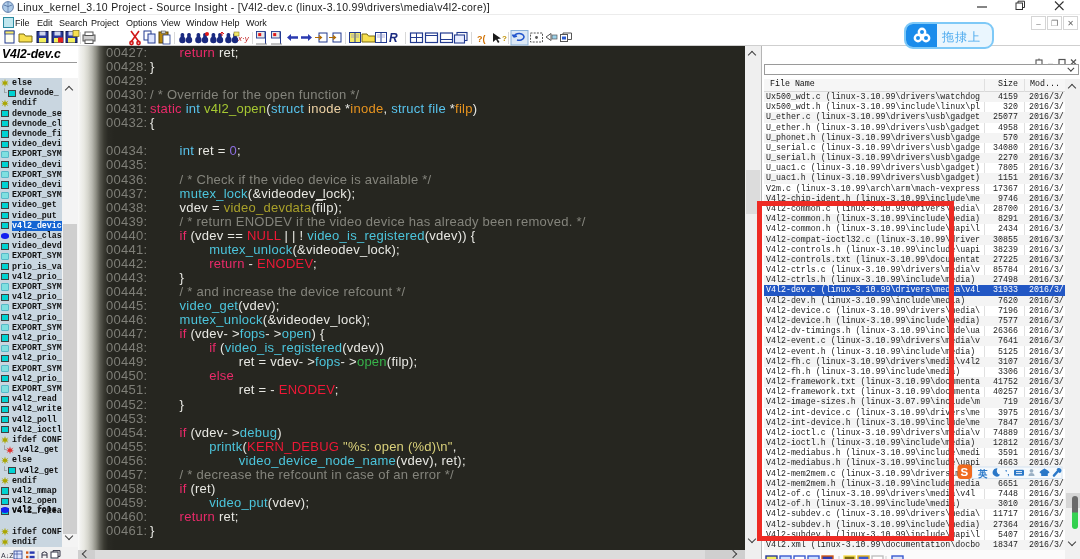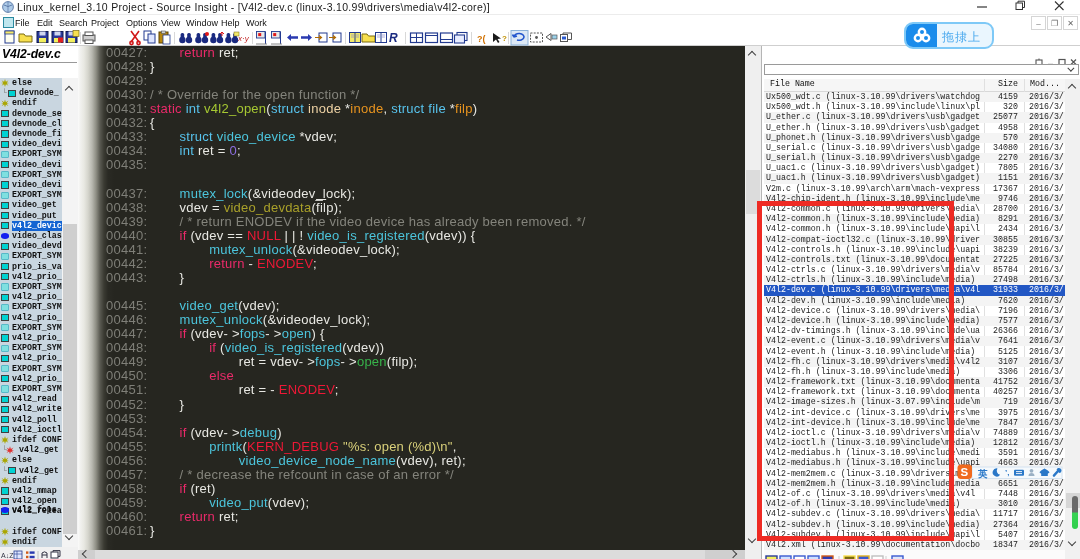--- a/index.html
+++ b/index.html
@@ -481,30 +481,31 @@
       </svg></div>
 </div>
 <div id="editor" class="abs">
 <div id="edgrad" class="abs"></div>
 <div class="cl" style="top:0.00px"><span class="num">00427:</span><span style="padding-left:29.6px"><span class="k">return</span> ret;</span></div>
 <div class="cl" style="top:14.06px"><span class="num">00428:</span><span style="padding-left:0.0px">}</span></div>
 <div class="cl" style="top:28.12px"><span class="num">00429:</span><span style="padding-left:0.0px"></span></div>
 <div class="cl" style="top:42.18px"><span class="num">00430:</span><span style="padding-left:0.0px"><span class="c">/ * Override for the open function */</span></span></div>
 <div class="cl" style="top:56.24px"><span class="num">00431:</span><span style="padding-left:0.0px"><span class="k">static</span> <span class="t">int</span> <span class="y">v4l2_open</span>(<span class="t">struct</span> <span class="w">inode</span> *<span class="p">inode</span>, <span class="t">struct</span> <span class="t">file</span> *<span class="p">filp</span>)</span></div>
 <div class="cl" style="top:70.30px"><span class="num">00432:</span><span style="padding-left:0.0px">{</span></div>
-<div class="cl" style="top:84.36px"><span class="num">00433:</span><span style="padding-left:29.6px"><span class="t">struct</span> <span class="f">video_device</span> *vdev;</span></div>
 <div class="cl" style="top:98.42px"><span class="num">00434:</span><span style="padding-left:29.6px"><span class="t">int</span> ret = <span class="v">0</span>;</span></div>
 <div class="cl" style="top:112.48px"><span class="num">00435:</span><span style="padding-left:0.0px"></span></div>
+<div class="cl" style="top:126.54px"><span class="num">00436:</span><span style="padding-left:29.6px"><span class="c">/ * Check if the video device is available */</span></span></div>
 <div class="cl" style="top:140.60px"><span class="num">00437:</span><span style="padding-left:29.6px"><span class="f">mutex_lock</span>(&amp;videodev_lock);</span></div>
 <div class="cl" style="top:154.66px"><span class="num">00438:</span><span style="padding-left:29.6px">vdev = <span class="o">video_devdata</span>(<span style="text-decoration:overline">fil</span>p);</span></div>
 <div class="cl" style="top:168.72px"><span class="num">00439:</span><span style="padding-left:29.6px"><span class="c">/ * return ENODEV if the video device has already been removed. */</span></span></div>
 <div class="cl" style="top:182.78px"><span class="num">00440:</span><span style="padding-left:29.6px"><span class="k">if</span> (vdev == <span class="r">NULL</span> | | ! <span class="f">video_is_registered</span>(vdev)) {</span></div>
 <div class="cl" style="top:196.84px"><span class="num">00441:</span><span style="padding-left:59.2px"><span class="f">mutex_unlock</span>(&amp;videodev_lock);</span></div>
 <div class="cl" style="top:210.90px"><span class="num">00442:</span><span style="padding-left:59.2px"><span class="k">return</span> - <span class="r">ENODEV</span>;</span></div>
 <div class="cl" style="top:224.96px"><span class="num">00443:</span><span style="padding-left:29.6px">}</span></div>
+<div class="cl" style="top:239.02px"><span class="num">00444:</span><span style="padding-left:29.6px"><span class="c">/ * and increase the device refcount */</span></span></div>
 <div class="cl" style="top:253.08px"><span class="num">00445:</span><span style="padding-left:29.6px"><span class="f">video_get</span>(vdev);</span></div>
 <div class="cl" style="top:267.14px"><span class="num">00446:</span><span style="padding-left:29.6px"><span class="f">mutex_unlock</span>(&amp;videodev_lock);</span></div>
 <div class="cl" style="top:281.20px"><span class="num">00447:</span><span style="padding-left:29.6px"><span class="k">if</span> (vdev- &gt;<span class="f">fops</span>- &gt;<span class="f">open</span>) {</span></div>
 <div class="cl" style="top:295.26px"><span class="num">00448:</span><span style="padding-left:59.2px"><span class="k">if</span> (<span class="f">video_is_registered</span>(vdev))</span></div>
 <div class="cl" style="top:309.32px"><span class="num">00449:</span><span style="padding-left:88.8px">ret = vdev- &gt;<span class="f">fops</span>- &gt;<span class="g">open</span>(filp);</span></div>
 <div class="cl" style="top:323.38px"><span class="num">00450:</span><span style="padding-left:59.2px"><span class="k">else</span></span></div>
 <div class="cl" style="top:337.44px"><span class="num">00451:</span><span style="padding-left:88.8px">ret = - <span class="r">ENODEV</span>;</span></div>
 <div class="cl" style="top:351.50px"><span class="num">00452:</span><span style="padding-left:29.6px">}</span></div>
 <div class="cl" style="top:365.56px"><span class="num">00453:</span><span style="padding-left:0.0px"></span></div>
 <div class="cl" style="top:379.62px"><span class="num">00454:</span><span style="padding-left:29.6px"><span class="k">if</span> (vdev- &gt;<span class="f">debug</span>)</span></div>

